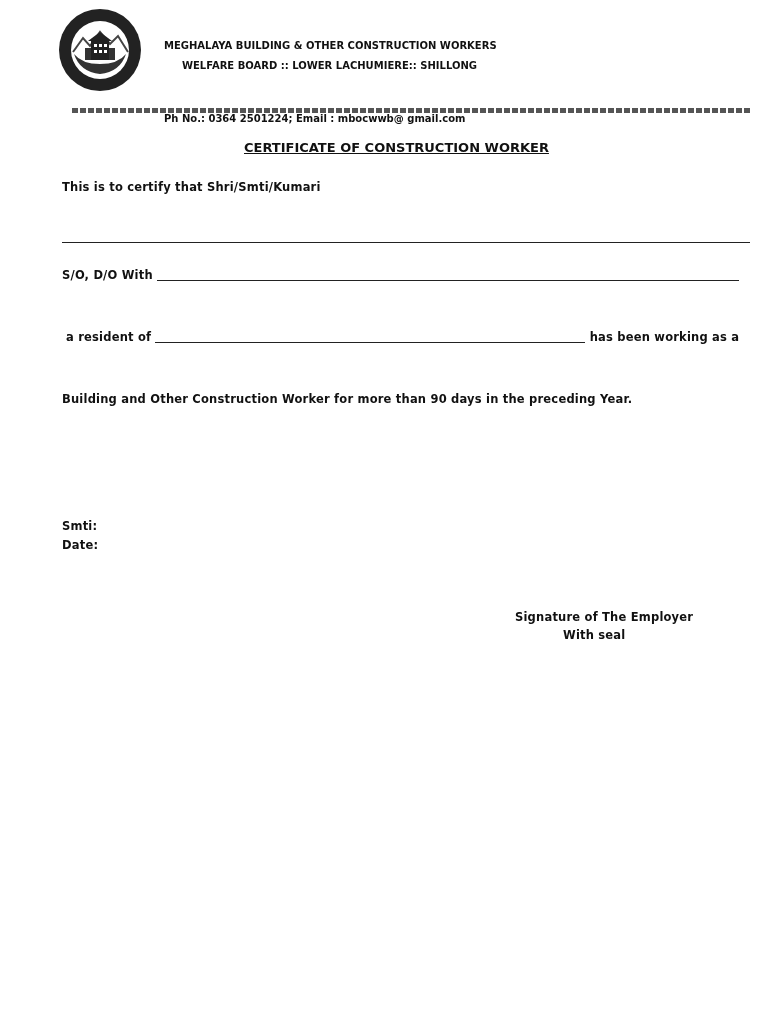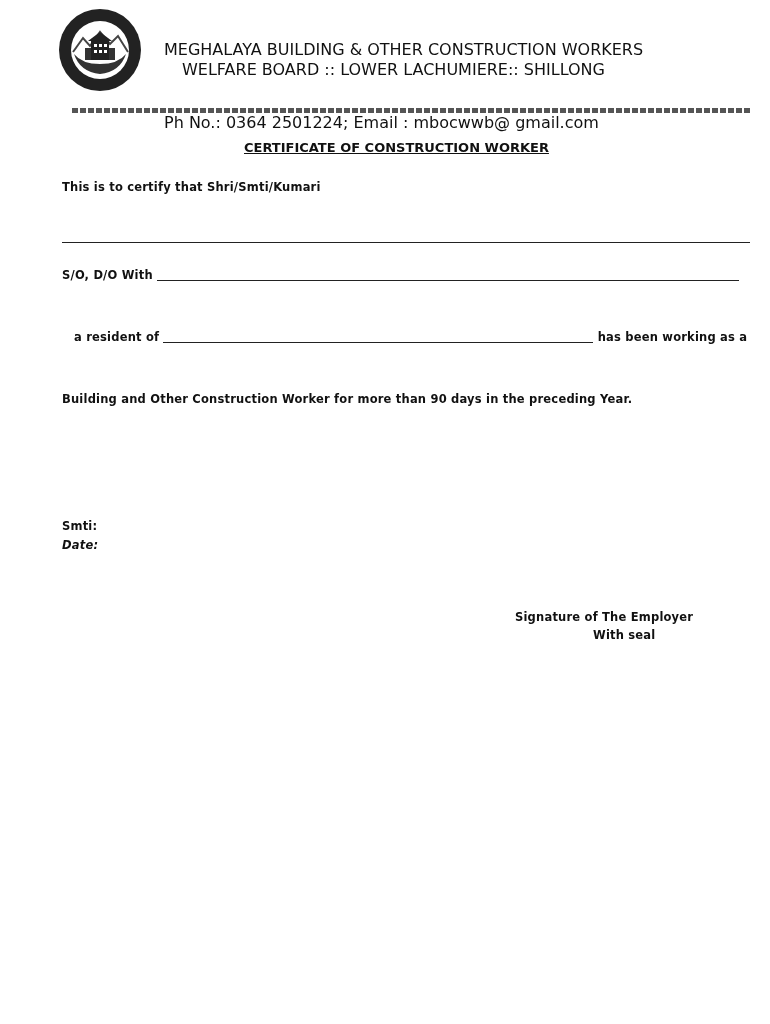--- a/index.html
+++ b/index.html
@@ -1,20 +1,20 @@
 <!DOCTYPE html>
 <html><head>
 <meta charset="utf-8">
 <style>
   html, body { margin: 0; padding: 0; background: #ffffff; }
   body { width: 770px; height: 1024px; position: relative; overflow: hidden;
          font-family: "DejaVu Sans", "Liberation Sans", sans-serif; color: #111; }
   .abs { position: absolute; white-space: nowrap; }
   .logo { left: 58px; top: 8px; width: 84px; height: 84px; }
-  .hdr { font-weight: normal; font-size: 16px; color: #111; }
+  .hdr { font-weight: bold; font-size: 10px; color: #111; }
   .rule { left: 72px; top: 108px; width: 678px; height: 5px;
           background: repeating-linear-gradient(90deg, #555 0 6px, transparent 6px 8px); }
   .title { left: 244px; top: 140px; font-weight: bold; font-size: 13px; text-decoration: underline; }
   .body { font-weight: bold; font-size: 11.5px; letter-spacing: 0.2px; }
   .line { border-bottom: 1.6px solid #222; height: 0; display: inline-block; }
 </style>
 </head>
 <body>
 
 <div class="abs logo">
@@ -47,25 +47,25 @@
 <div class="abs body" style="left:62px; top:180px;text-align:right;">This is to certify that Shri/Smti/Kumari</div>
 <div class="abs" style="left:62px; top:228px; width:688px;">
   <span class="line" style="width:688px;"></span>
 </div>
 
 <div class="abs body" style="left:62px; top:268px;">
   <span>S/O, D/O With</span>
   <span class="line" style="width:582px; vertical-align:-2px;"></span>
 </div>
 
-<div class="abs body" style="left:66px; top:330px;margin-left:8px;">
+<div class="abs body" style="left:66px; top:330px;">
   <span>a resident of</span>
   <span class="line" style="width:430px; vertical-align:-2px;"></span>
   <span>has been working as a</span>
 </div>
 
 <div class="abs body" style="left:62px; top:392px;">Building and Other Construction Worker for more than 90 days in the preceding Year.</div>
 
 <div class="abs body" style="left:62px; top:519px;">Smti:</div>
-<div class="abs body" style="left:62px; top:538px;font-style:italic;">Date:</div>
+<div class="abs body" style="left:62px; top:538px;">Date:</div>
 
 <div class="abs body" style="left:515px; top:610px;text-align:right;">Signature of The Employer</div>
-<div class="abs body" style="left:593px; top:628px;">With seal</div>
+<div class="abs body" style="left:563px; top:628px;">With seal</div>
 
 </body></html>

